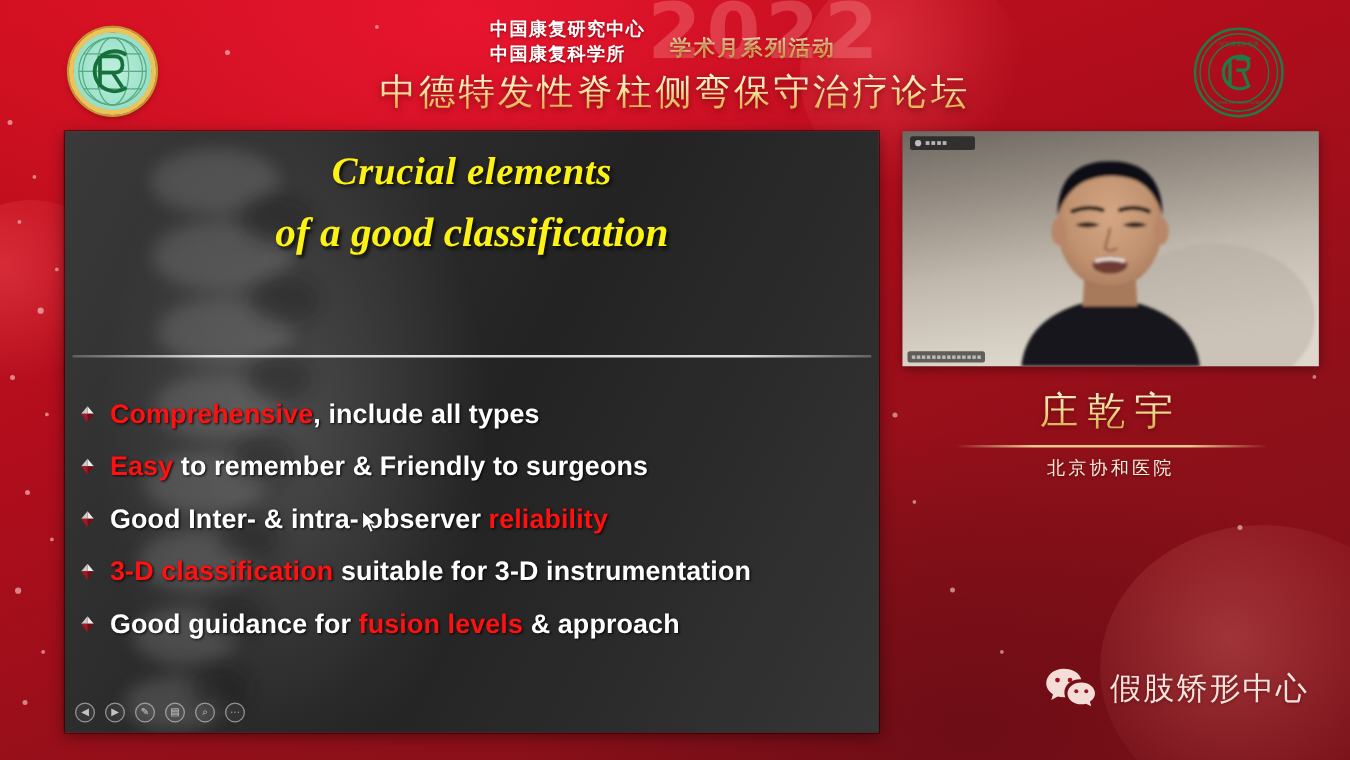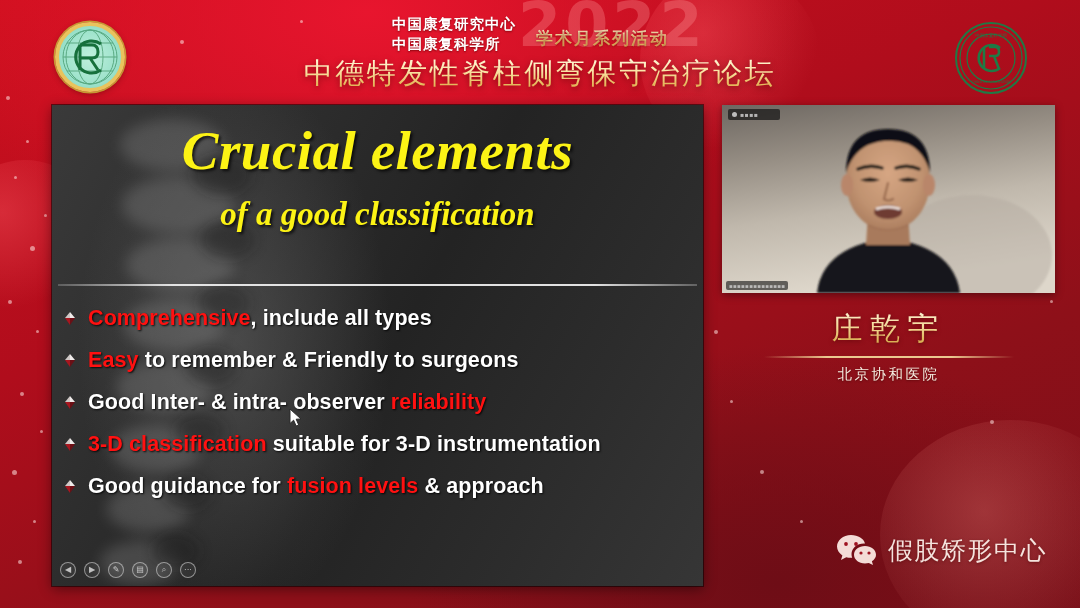--- a/index.html
+++ b/index.html
@@ -93,38 +93,38 @@
     overflow: hidden;
     z-index: 5;
   }
   .spine-bg { position: absolute; left: 0; top: 0; width: 300px; height: 481px; opacity: .5; }
   .slide-title-wrap {
     position: absolute; left: 0; right: 0; top: 14px; text-align: center;
   }
   .slide-title-1 {
     font-family: "Liberation Serif", "DejaVu Serif", serif;
     font-style: italic; font-weight: bold;
-    font-size: 55px; color: #fcf315;
+    font-size: 31px; color: #fcf315;
     text-shadow: 2px 2px 3px rgba(0,0,0,.75);
     letter-spacing: .5px;
   }
   .slide-title-2 {
     font-family: "Liberation Serif", "DejaVu Serif", serif;
     font-style: italic; font-weight: bold;
     font-size: 33px; color: #fcf315;
     text-shadow: 2px 2px 3px rgba(0,0,0,.75);
     margin-top: 14px;
   }
   .divider {
     position: absolute; left: 6px; width: 639px; height: 1.5px;
     background: linear-gradient(90deg, rgba(215,215,215,.25), rgba(235,235,235,.95) 18%, rgba(235,235,235,.95) 84%, rgba(215,215,215,.3));
   }
   .divider.top { top: 179px; }
   .bullets {
-    position: absolute; left: 0; top: 192px; width: 651px;
+    position: absolute; left: 0; top: 205px; width: 651px;
   }
   .bullet-row {
     display: flex; align-items: center;
     height: 42px; padding-left: 8px; margin-bottom: 0px;
   }
   .bullet-mark {
     flex: 0 0 auto; width: 20px; height: 20px;
     margin-right: 8px; position: relative; top: 1px;
   }
   .bullet-text {

